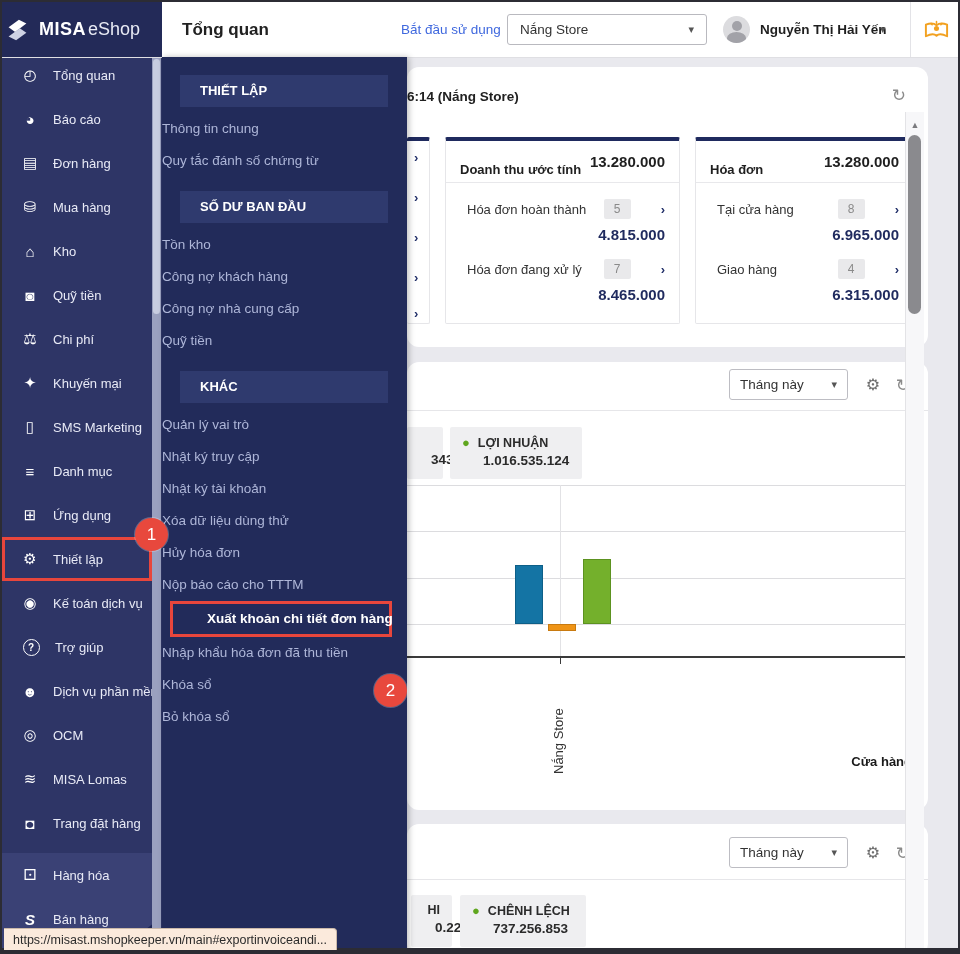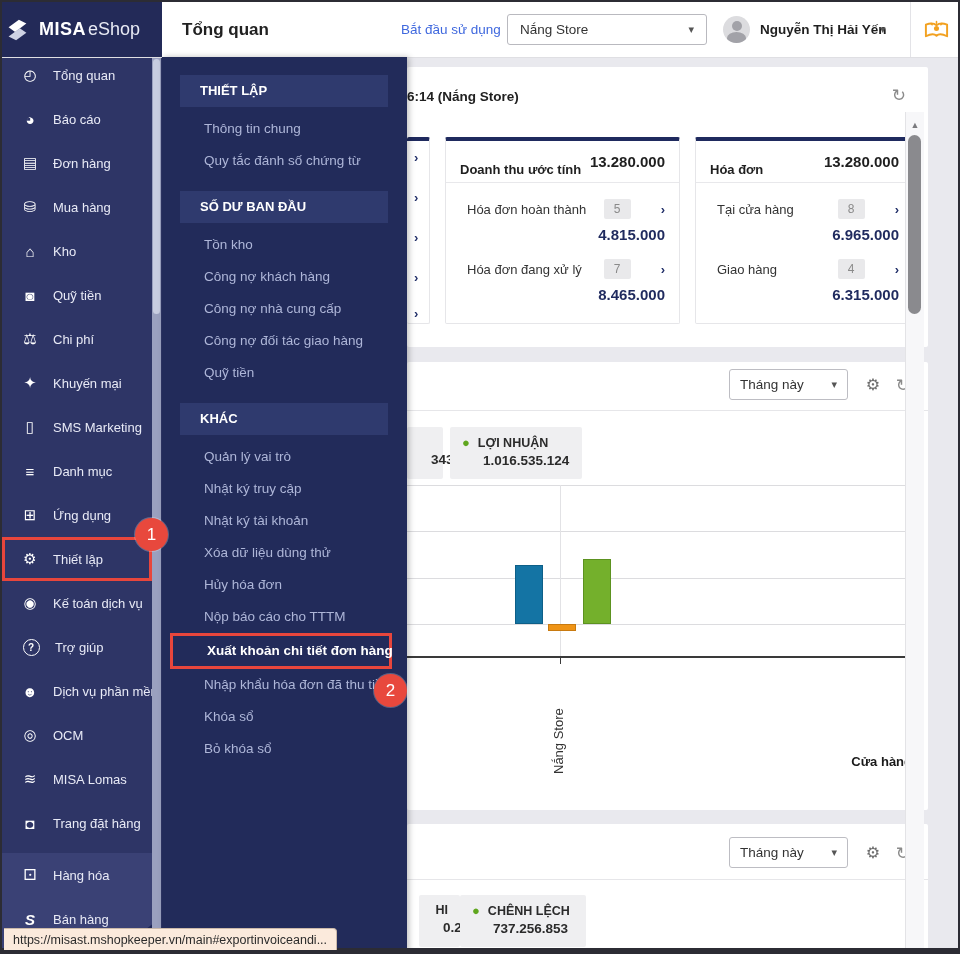--- a/index.html
+++ b/index.html
@@ -34,26 +34,26 @@
   .sb-scroll .thumb{position:absolute;left:1px;top:2px;width:7px;height:255px;background:#c7cce0;border-radius:4px;}
   .sb-bottom-panel{position:absolute;left:0;top:851px;width:150px;height:99px;background:#3a4175;z-index:3;}
   .sb-bottom-panel .sb-item{height:44px;}
   .new-ribbon{position:absolute;right:-8px;top:58px;width:52px;height:52px;overflow:hidden;pointer-events:none;}
   .new-ribbon .band{position:absolute;left:-8px;top:26px;width:78px;height:18px;background:#1e2757;transform:rotate(-38deg);color:#fff;font-size:8px;font-weight:bold;text-align:center;line-height:18px;letter-spacing:1px;}
 
   
   .menu{position:absolute;left:160px;top:55px;width:245px;height:895px;background:#222b5a;z-index:6;padding-top:18px;box-sizing:border-box;box-shadow:2px 0 6px rgba(0,0,0,.25);}
   .menu-header{margin:0 19px 6px 18px;height:32px;line-height:32px;background:#2f3a6e;color:#fff;font-weight:bold;font-size:13px;padding-left:20px;}
   .menu-header.gap{margin-top:14px;}
-  .menu-item{height:32px;line-height:32px;padding-left:42px;color:#aeb6d8;font-size:13.5px;cursor:pointer;white-space:nowrap;}
+  .menu-item{height:32px;line-height:32px;color:#aeb6d8;font-size:13.5px;cursor:pointer;white-space:nowrap;}
   .menu-item.active{border:3px solid #e8463c;margin:0 15px 0 8px;padding-left:34px;height:36px;line-height:30px;box-sizing:border-box;color:#fff;font-weight:bold;}
 
   
   .main{position:absolute;left:160px;top:55px;width:766px;height:895px;background:#e9e9ee;z-index:1;}
-  .panel{position:absolute;left:245px;width:521px;background:#fff;border-radius:2px;}
+  .panel{position:absolute;left:245px;width:521px;background:#fff;border-radius:12px;}
   .p1{top:10px;height:280px;}
   .p2{top:305px;height:448px;}
   .p3{top:767px;height:132px;}
   .p-heading{position:absolute;left:0;top:22px;font-size:13.5px;font-weight:bold;color:#212121;}
   .refresh{color:#8a8a8a;font-size:17px;cursor:pointer;}
   .gear{color:#6e6e6e;font-size:16px;cursor:pointer;}
   .p1 .refresh{position:absolute;right:22px;top:18px;}
   .period-select{position:absolute;width:119px;height:31px;border:1px solid #bdbdc3;border-radius:3px;box-sizing:border-box;display:flex;align-items:center;padding:0 10px;font-size:13.5px;color:#333;background:#fff;cursor:pointer;}
   .period-select .caret{margin-left:auto;color:#555;font-size:11px;}
   .p2 .period-select{right:80px;top:7px;}  .p2 .gear{position:absolute;right:48px;top:13px;} .p2 .refresh{position:absolute;right:18px;top:13px;}
@@ -209,21 +209,21 @@
 
     <div class="panel p3">
       <div class="period-select">
         <span>Tháng này</span>
         <span class="caret">▾</span>
       </div>
       <span class="gear">⚙</span>
       <span class="refresh">↻</span>
       <div class="hdr-rule"></div>
 
-      <div class="legend-badge partial" style="left:12px;width:41px">
+      <div class="legend-badge partial" style="left:4px;width:41px">
         <div class="l1" style="justify-content:flex-end">HI</div>
         <div class="l2">0.222</div>
       </div>
       <div class="legend-badge" style="left:53px;width:126px">
         <div class="l1">
           <span class="dot">●</span>
           <span>CHÊNH LỆCH</span>
         </div>
         <div class="l2">737.256.853</div>
       </div>
@@ -365,21 +365,20 @@
 
   <div class="menu">
     <div class="menu-header">THIẾT LẬP</div>
     <div class="menu-item">Thông tin chung</div>
     <div class="menu-item">Quy tắc đánh số chứng từ</div>
 
     <div class="menu-header gap">SỐ DƯ BAN ĐẦU</div>
     <div class="menu-item">Tồn kho</div>
     <div class="menu-item">Công nợ khách hàng</div>
     <div class="menu-item">Công nợ nhà cung cấp</div>
-    <div class="menu-item">Công nợ đối tác giao hàng</div>
     <div class="menu-item">Quỹ tiền</div>
 
     <div class="menu-header gap">KHÁC</div>
     <div class="menu-item">Quản lý vai trò</div>
     <div class="menu-item">Nhật ký truy cập</div>
     <div class="menu-item">Nhật ký tài khoản</div>
     <div class="menu-item">Xóa dữ liệu dùng thử</div>
     <div class="menu-item">Hủy hóa đơn</div>
     <div class="menu-item">Nộp báo cáo cho TTTM</div>
     <div class="menu-item active">Xuất khoản chi tiết đơn hàng</div>

